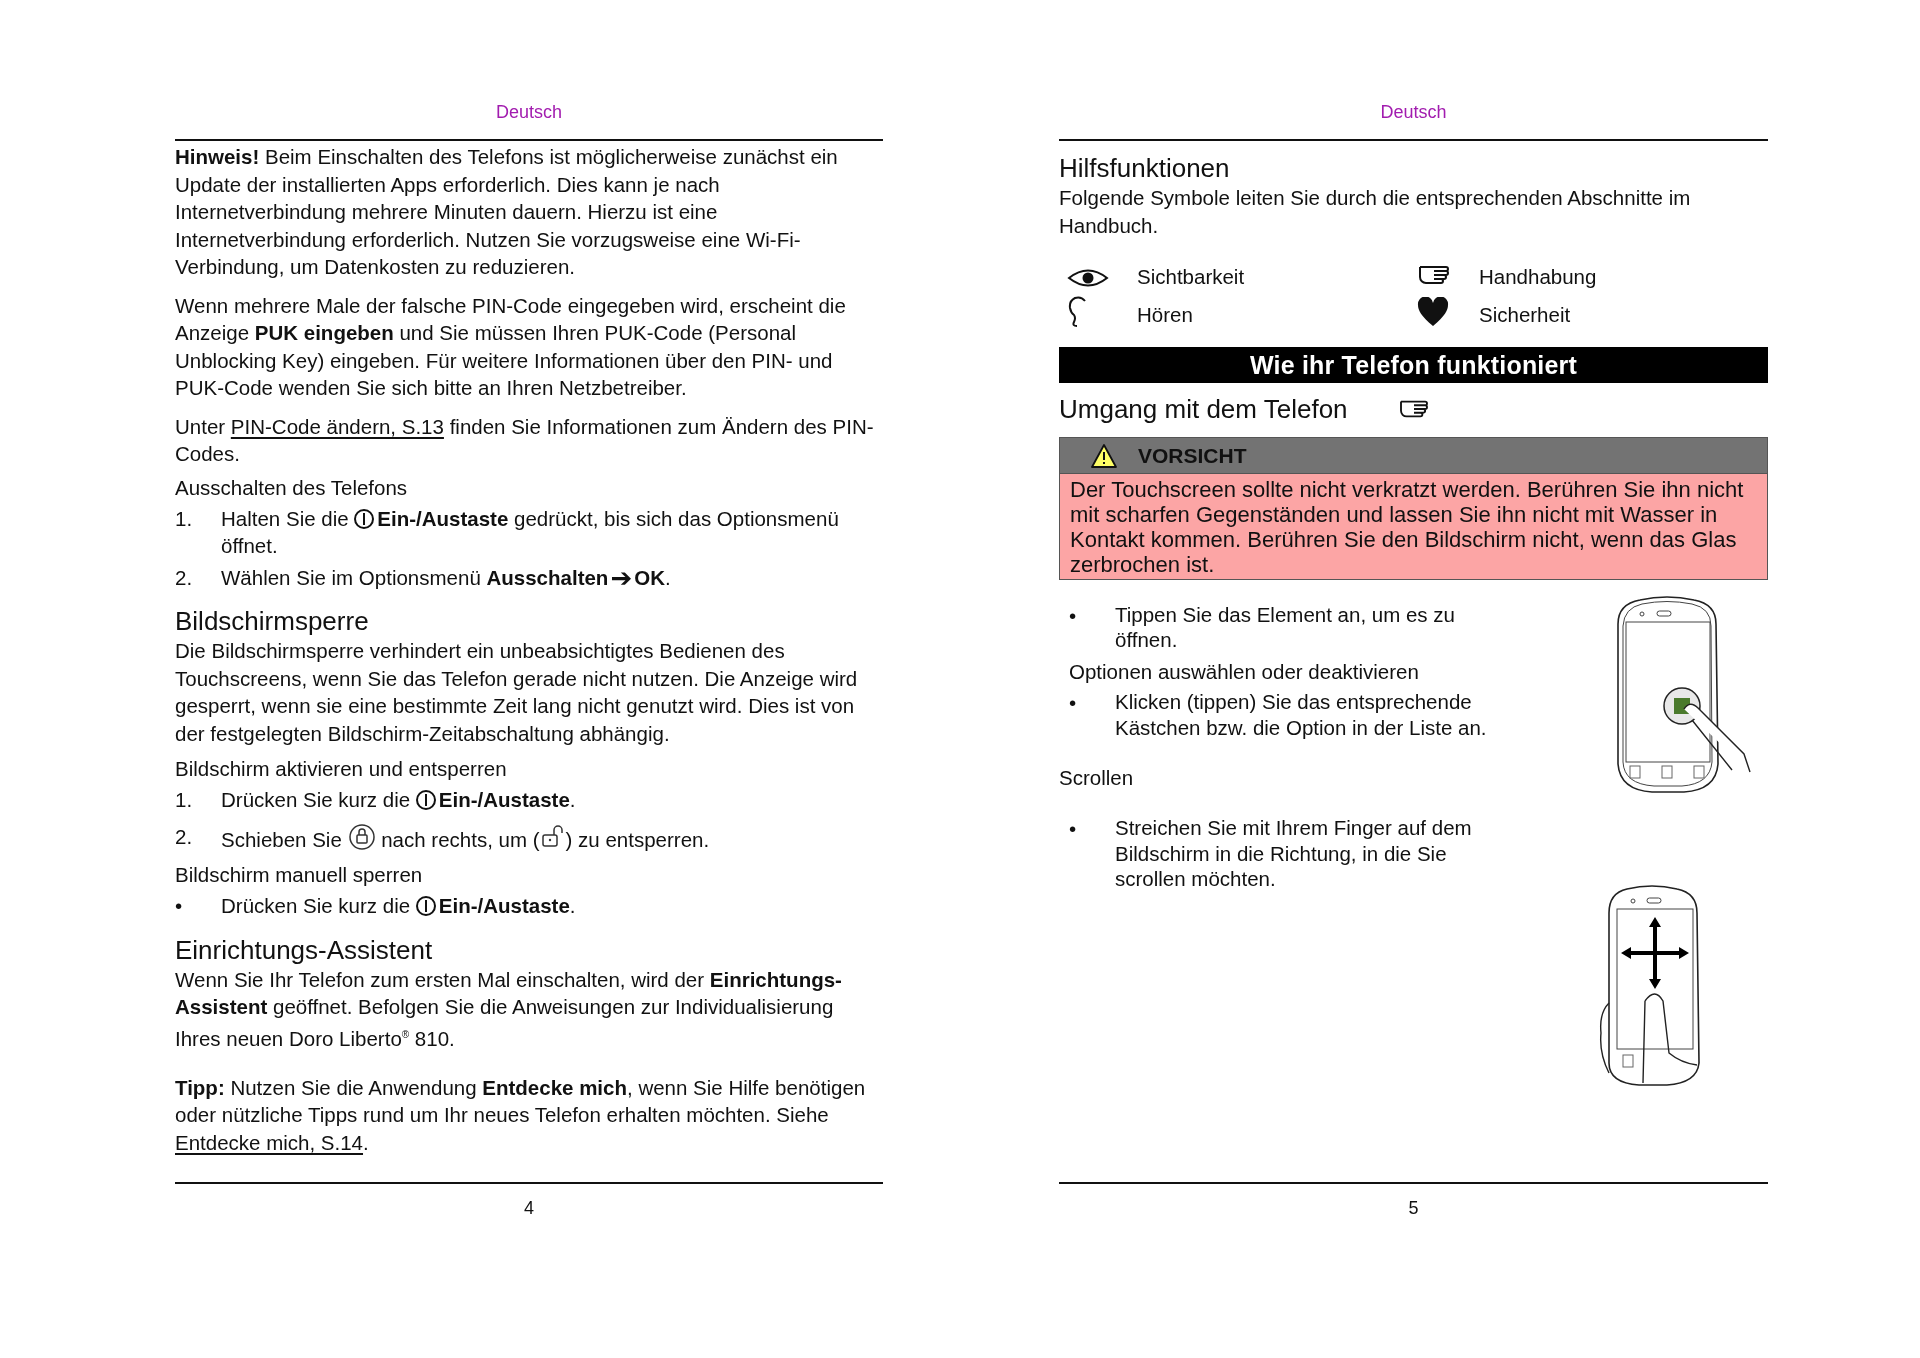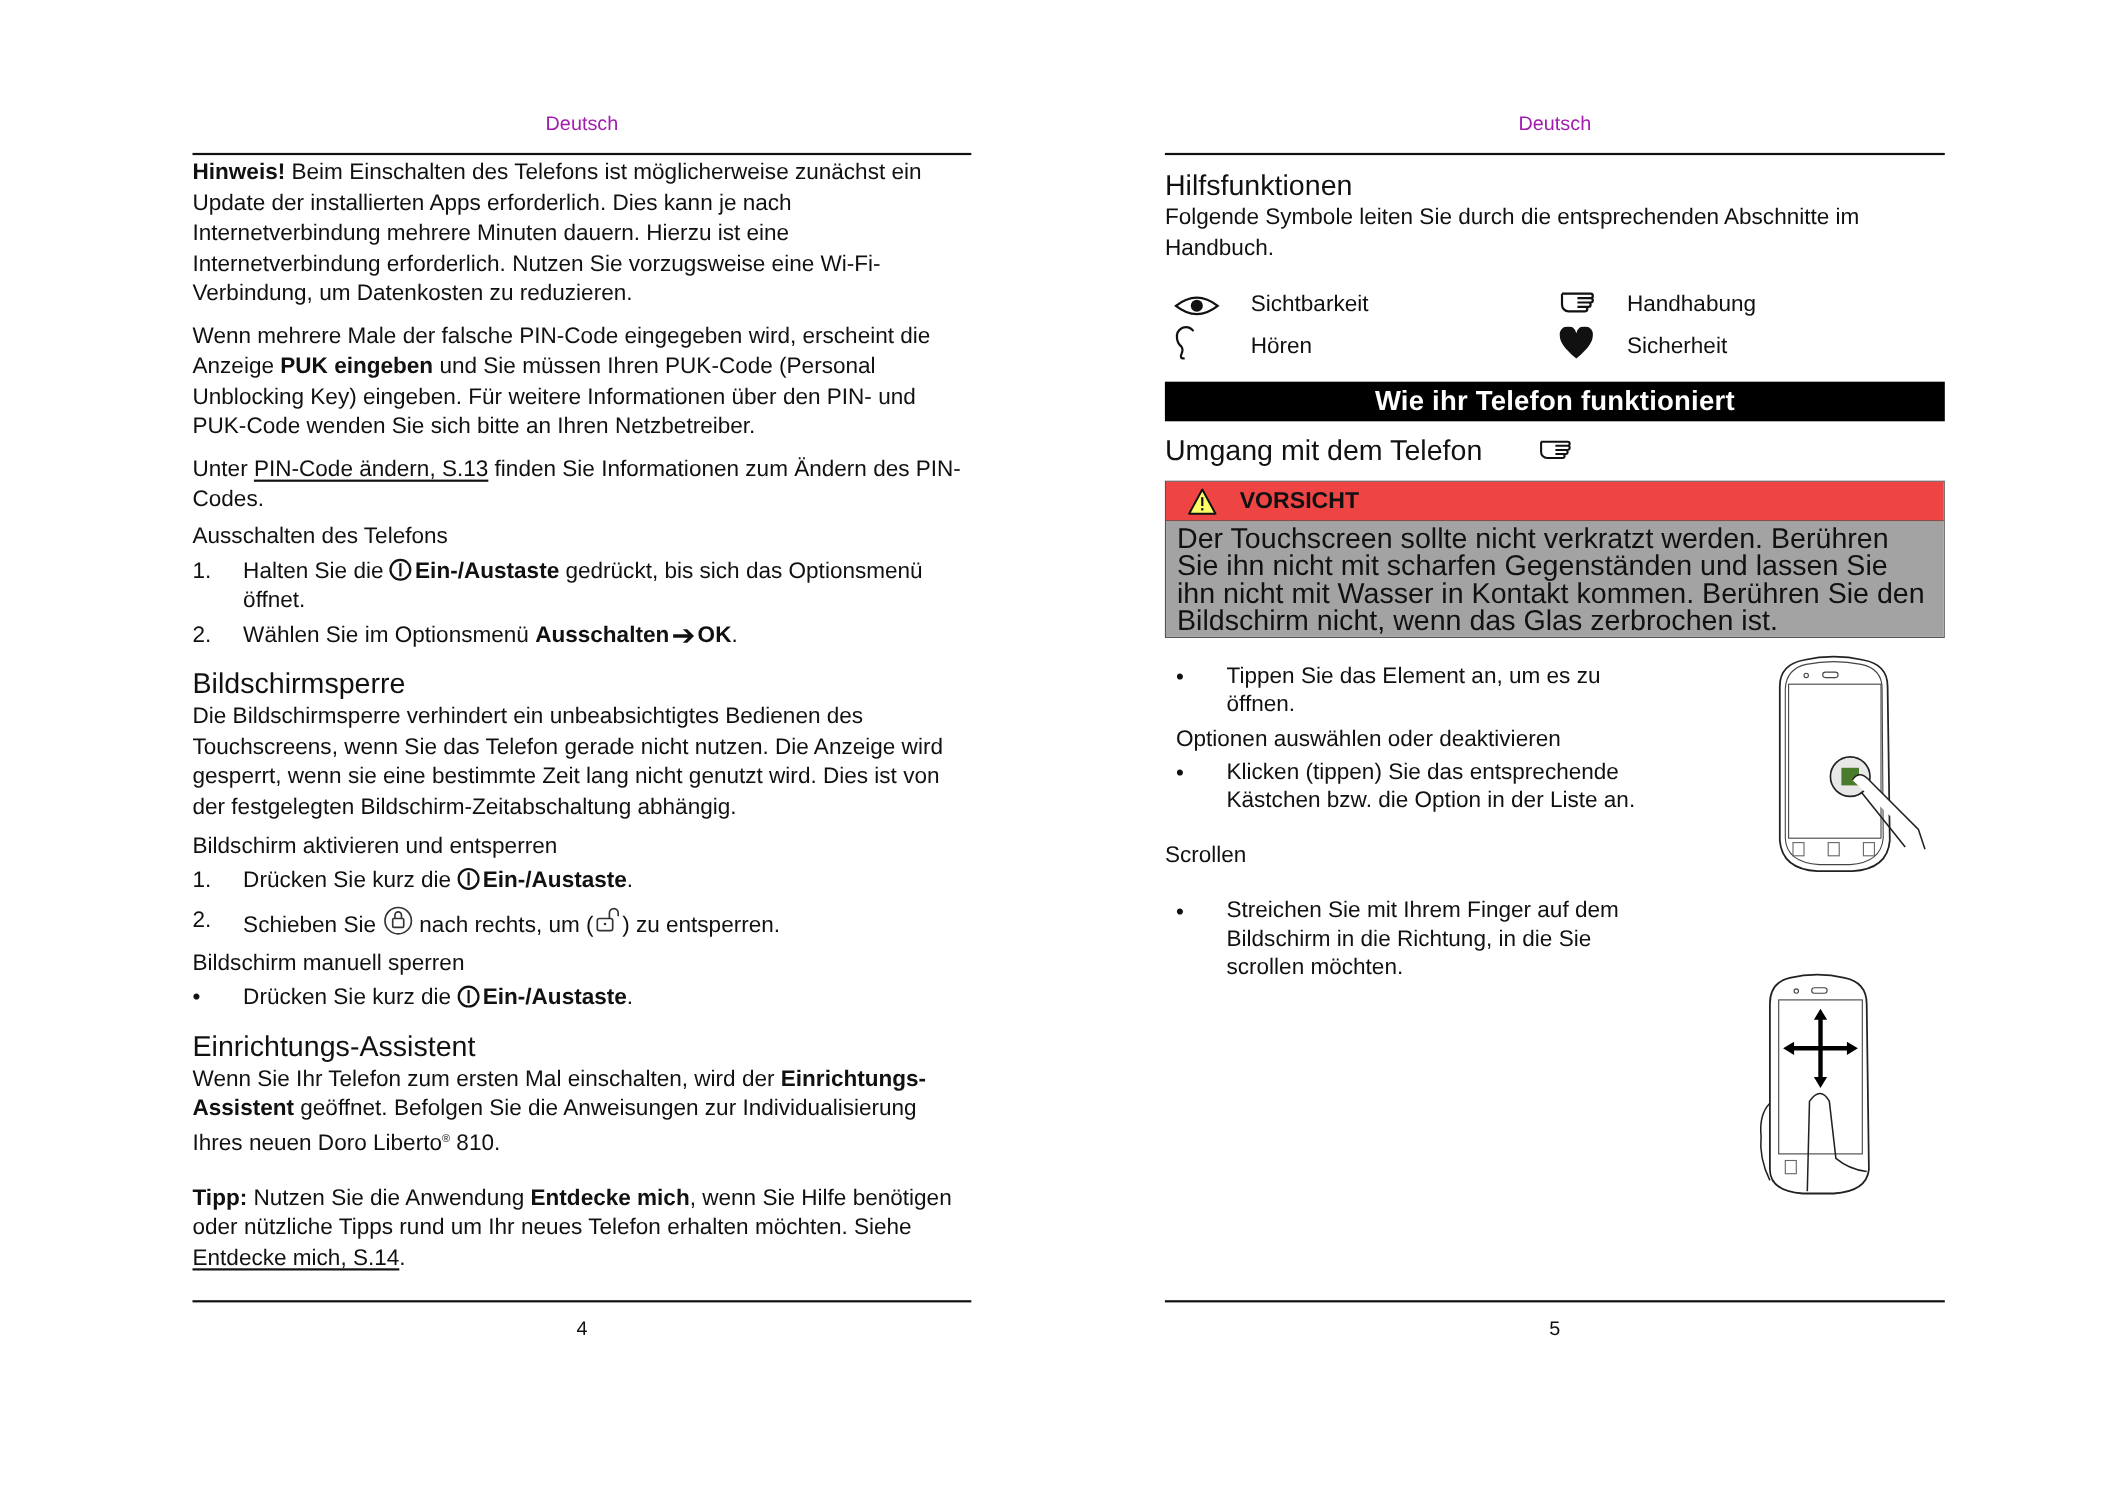--- a/index.html
+++ b/index.html
@@ -26,23 +26,23 @@
   .power { display: inline-block; width: 20px; height: 20px; border: 2px solid #111; border-radius: 50%; position: relative; vertical-align: -3px; margin-right: 3px; }
   .power::after { content: ""; position: absolute; left: 7px; top: 2px; width: 2px; height: 12px; background: #111; }
   .arrow-glyph { display: inline-block; font-weight: bold; font-size: 26px; line-height: 20px; vertical-align: -2px; margin: 0 2px; }
   .lock-ic { display: inline-block; vertical-align: -4px; }
   .symbols { display: grid; grid-template-columns: 350px 350px; row-gap: 10px; margin-top: 22px; }
   .sym { display: flex; align-items: flex-end; height: 28px; }
   .sym .ic { width: 78px; flex: none; display: flex; align-items: center; padding-left: 8px; }
   .sym .lbl { font-size: 20.5px; }
   .black-bar { background: #000; color: #fff; text-align: center; font-size: 25px; line-height: 36px; height: 36px; font-weight: bold; letter-spacing: 0.2px; }
   .caution { border: 1px solid #555; margin-top: 12px; }
-  .caution-head { background: #ef4444; border-bottom: 1px solid #555; height: 36px; display: flex; align-items: center; padding-left: 19px; }
+  .caution-head { background: #737373; border-bottom: 1px solid #555; height: 36px; display: flex; align-items: center; padding-left: 30px; }
   .caution-head .t { font-weight: bold; font-size: 21px; margin-left: 20px; }
-  .caution-body { background: #a3a3a3; padding: 3px 10px 2px 10px; font-size: 26px; line-height: 25px; }
+  .caution-body { background: #fca5a5; padding: 3px 10px 2px 10px; font-size: 22px; line-height: 25px; }
   .phone { position: absolute; }
 </style>
 </head>
 <body>
 
 <div class="page left">
   <div class="running-head">Deutsch</div>
   <div class="rule-top"></div>
 
   <div class="content" style="top:143px;">

